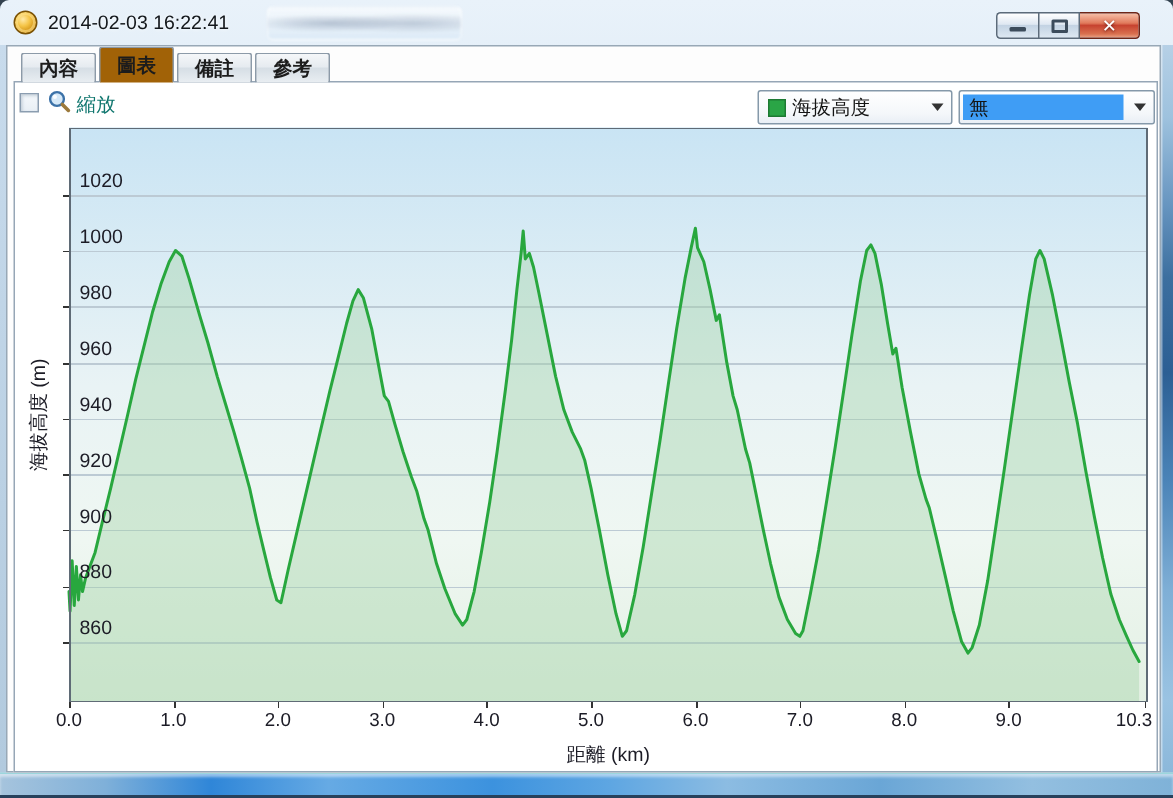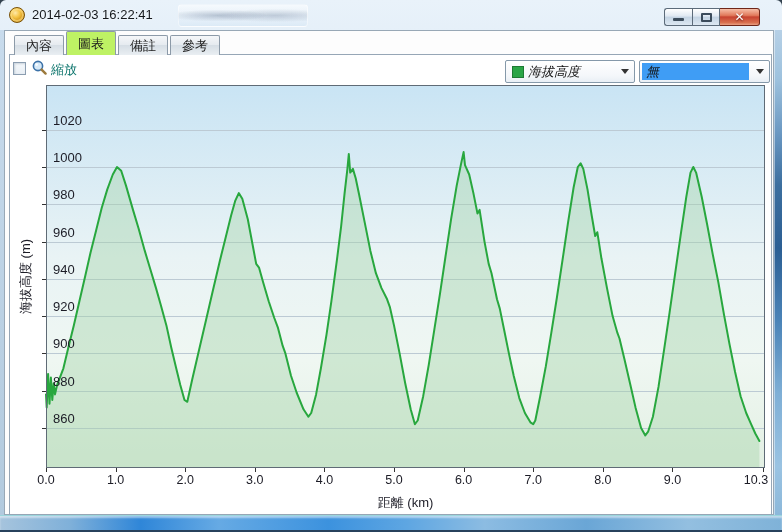--- a/index.html
+++ b/index.html
@@ -71,39 +71,39 @@
   .page-panel {
     position: absolute; left: 4px; top: 23px; width: 763px; height: 461px;
     background: #ffffff; border: 1px solid #96a6b6;
   }
   .tabs { position: absolute; left: 9px; top: 0; height: 24px; display: flex; align-items: flex-end; }
   .tab {
     height: 20px; line-height: 19px; padding: 0 11px; margin-right: 2px;
     font-size: 13px; color: #1c1c1c; text-align: left;
     border: 1px solid #8c9aa8; border-bottom: none; border-radius: 2px 2px 0 0;
     background: linear-gradient(180deg,#f5f7f9 0%,#e6ebf0 45%,#d6dee5 50%,#e9eef2 100%);
-    position: relative; z-index: 1; cursor: default;
+    position: relative; z-index: 1; cursor: default; font-weight: bold;
   }
   .tab.active {
-    height: 24px; line-height: 23px; background: #bef264; z-index: 3;
+    height: 24px; line-height: 23px; background: #a16207; z-index: 3;
     box-shadow: 0 2px 0 #ffffff;
   }
   
   .checkbox {
     position: absolute; left: 8px; top: 31px; width: 13px; height: 13px;
     border: 1px solid #8b9db0; background: linear-gradient(180deg,#f4f8fb,#e9eff5);
     box-shadow: inset 1px 1px 2px rgba(120,140,160,.35);
   }
   .zoom-icon { position: absolute; left: 26px; top: 28px; }
   .zoom-label { position: absolute; left: 46px; top: 30px; font-size: 13px; color: #0f766e; }
   .combo {
     position: absolute; top: 29px; height: 23px;
     border: 1px solid #8599aa; border-radius: 2px;
     background: linear-gradient(180deg,#ffffff 0%,#f4f7fa 70%,#e9eff5 100%);
-    display: flex; align-items: center; font-size: 13px; color: #141414; font-style: italic;
+    display: flex; align-items: center; font-size: 13px; color: #141414;
   }
   .combo-series { left: 500px; width: 130px; }
   .combo-overlay { left: 634px; width: 131px; }
   .swatch { width: 12px; height: 12px; margin: 0 4px 0 6px; border: 1px solid #1d7a33; }
   .combo-arrow-zone { position: absolute; right: 0; top: 0; bottom: 0; width: 18px; display: flex; align-items: center; justify-content: center; }
   .arrow-down { width: 0; height: 0; border-left: 4px solid transparent; border-right: 4px solid transparent; border-top: 5px solid #333; }
   .highlight { position: absolute; left: 2px; top: 2px; bottom: 2px; right: 20px; display: flex; align-items: center; padding-left: 4px; }
   
   #chart-svg { position: absolute; left: 0; top: 0; width: 782px; height: 532px; pointer-events: none; z-index: 2; }
   #chart-svg text { font-family: "Liberation Sans", "DejaVu Sans", sans-serif; fill: #1c1c26; }

